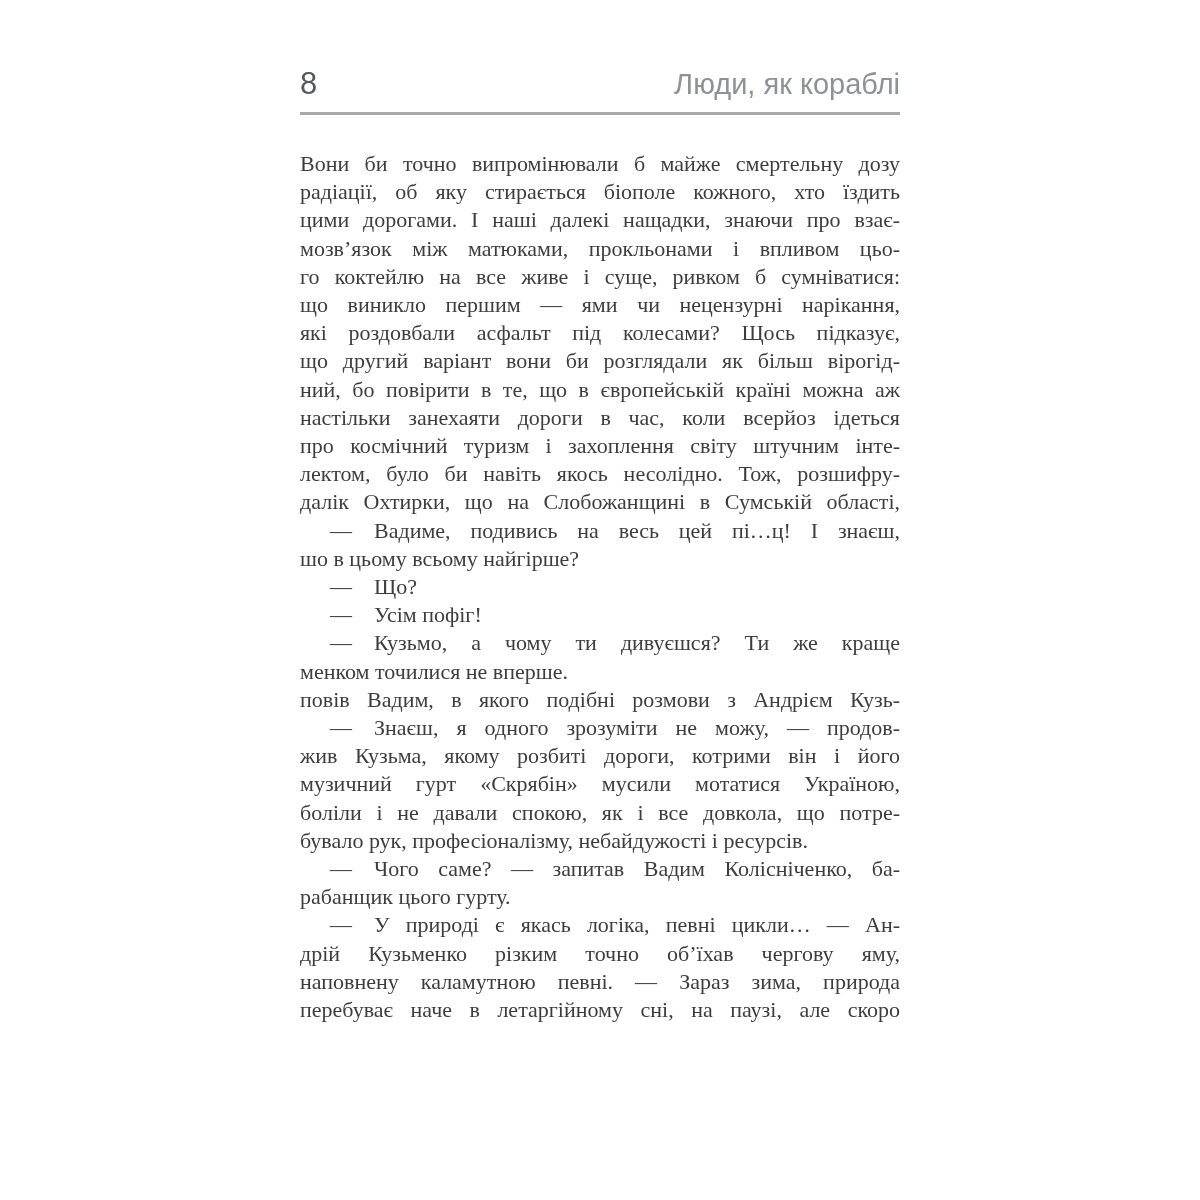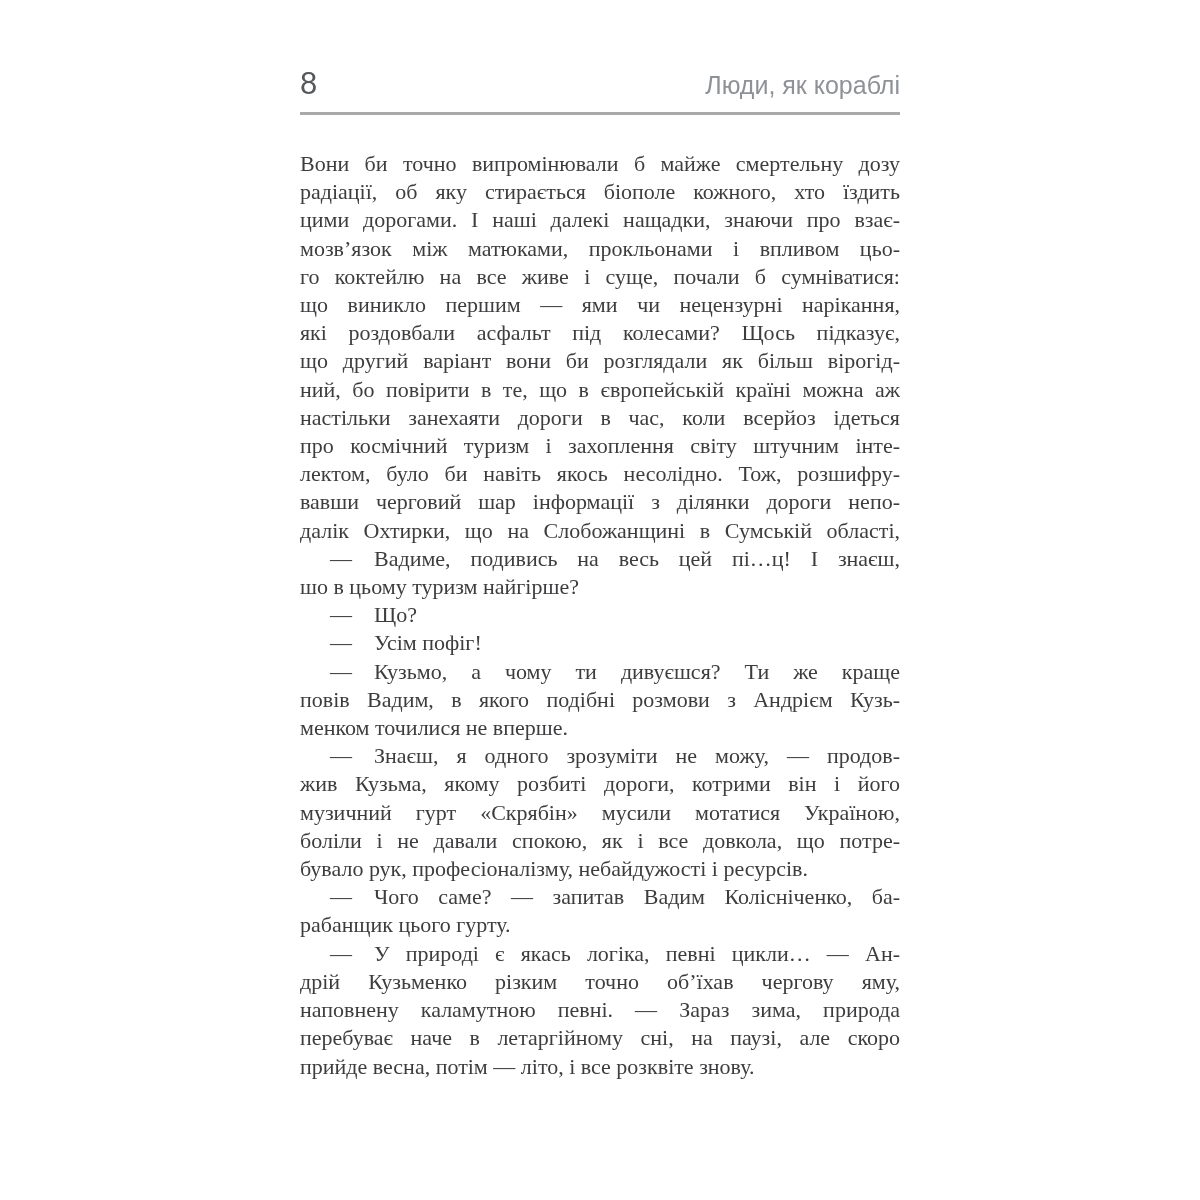--- a/index.html
+++ b/index.html
@@ -30,21 +30,21 @@
     justify-content: space-between;
     align-items: baseline;
     font-family: "Liberation Sans", sans-serif;
   }
   .page-number {
     font-size: 31px;
     line-height: 36px;
     color: var(--page-number);
   }
   .running-title {
-    font-size: 25px;
+    font-size: 29px;
     line-height: 36px;
     color: var(--running-title);
   }
   .header-rule {
     position: absolute;
     left: 300px;
     top: 112px;
     width: 600px;
     height: 3px;
     background: var(--rule);
@@ -80,58 +80,56 @@
     <span class="page-number">8</span>
     <span class="running-title">Люди, як кораблі</span>
   </div>
   <div class="header-rule"></div>
   <div class="body-text" id="body-text">
       <div class="para plain">
         <div class="line first">Вони би точно випромінювали б майже смертельну дозу</div>
         <div class="line">радіації, об яку стирається біополе кожного, хто їздить</div>
         <div class="line">цими дорогами. І наші далекі нащадки, знаючи про взає-</div>
         <div class="line">мозв’язок між матюками, прокльонами і впливом цьо-</div>
-        <div class="line">го коктейлю на все живе і суще, почали б сумніватися:</div>
+        <div class="line">го коктейлю на все живе і суще, ривком б сумніватися:</div>
         <div class="line">що виникло першим — ями чи нецензурні нарікання,</div>
         <div class="line">які роздовбали асфальт під колесами? Щось підказує,</div>
         <div class="line">що другий варіант вони би розглядали як більш вірогід-</div>
         <div class="line">ний, бо повірити в те, що в європейській країні можна аж</div>
         <div class="line">настільки занехаяти дороги в час, коли всерйоз ідеться</div>
         <div class="line">про космічний туризм і захоплення світу штучним інте-</div>
         <div class="line">лектом, було би навіть якось несолідно. Тож, розшифру-</div>
-        <div class="line">вавши черговий шар інформації з ділянки дороги непо-</div>
         <div class="line">далік Охтирки, що на Слобожанщині в Сумській області,</div>
       </div>
       <div class="para dialogue">
         <div class="line first">— Вадиме, подивись на весь цей пі…ц! І знаєш,</div>
-        <div class="line last">шо в цьому туризм найгірше?</div>
+        <div class="line last">шо в цьому всьому найгірше?</div>
       </div>
       <div class="para dialogue">
         <div class="line first last">— Що?</div>
       </div>
       <div class="para dialogue">
         <div class="line first last">— Усім пофіг!</div>
       </div>
       <div class="para dialogue">
         <div class="line first">— Кузьмо, а чому ти дивуєшся? Ти же краще</div>
+        <div class="line last">менком точилися не вперше.</div>
         <div class="line">повів Вадим, в якого подібні розмови з Андрієм Кузь-</div>
-        <div class="line last">менком точилися не вперше.</div>
       </div>
       <div class="para dialogue">
         <div class="line first">— Знаєш, я одного зрозуміти не можу, — продов-</div>
         <div class="line">жив Кузьма, якому розбиті дороги, котрими він і його</div>
         <div class="line">музичний гурт «Скрябін» мусили мотатися Україною,</div>
         <div class="line">боліли і не давали спокою, як і все довкола, що потре-</div>
         <div class="line last">бувало рук, професіоналізму, небайдужості і ресурсів.</div>
       </div>
       <div class="para dialogue">
         <div class="line first">— Чого саме? — запитав Вадим Колісніченко, ба-</div>
         <div class="line last">рабанщик цього гурту.</div>
       </div>
       <div class="para dialogue">
         <div class="line first">— У природі є якась логіка, певні цикли… — Ан-</div>
         <div class="line">дрій Кузьменко різким точно об’їхав чергову яму,</div>
         <div class="line">наповнену каламутною певні. — Зараз зима, природа</div>
         <div class="line">перебуває наче в летаргійному сні, на паузі, але скоро</div>
-        <div class="line last">прийде весна, потім — літо, і все розквіте знову.</div>
       </div>
     </div>
 </div>
 
 </body></html>

